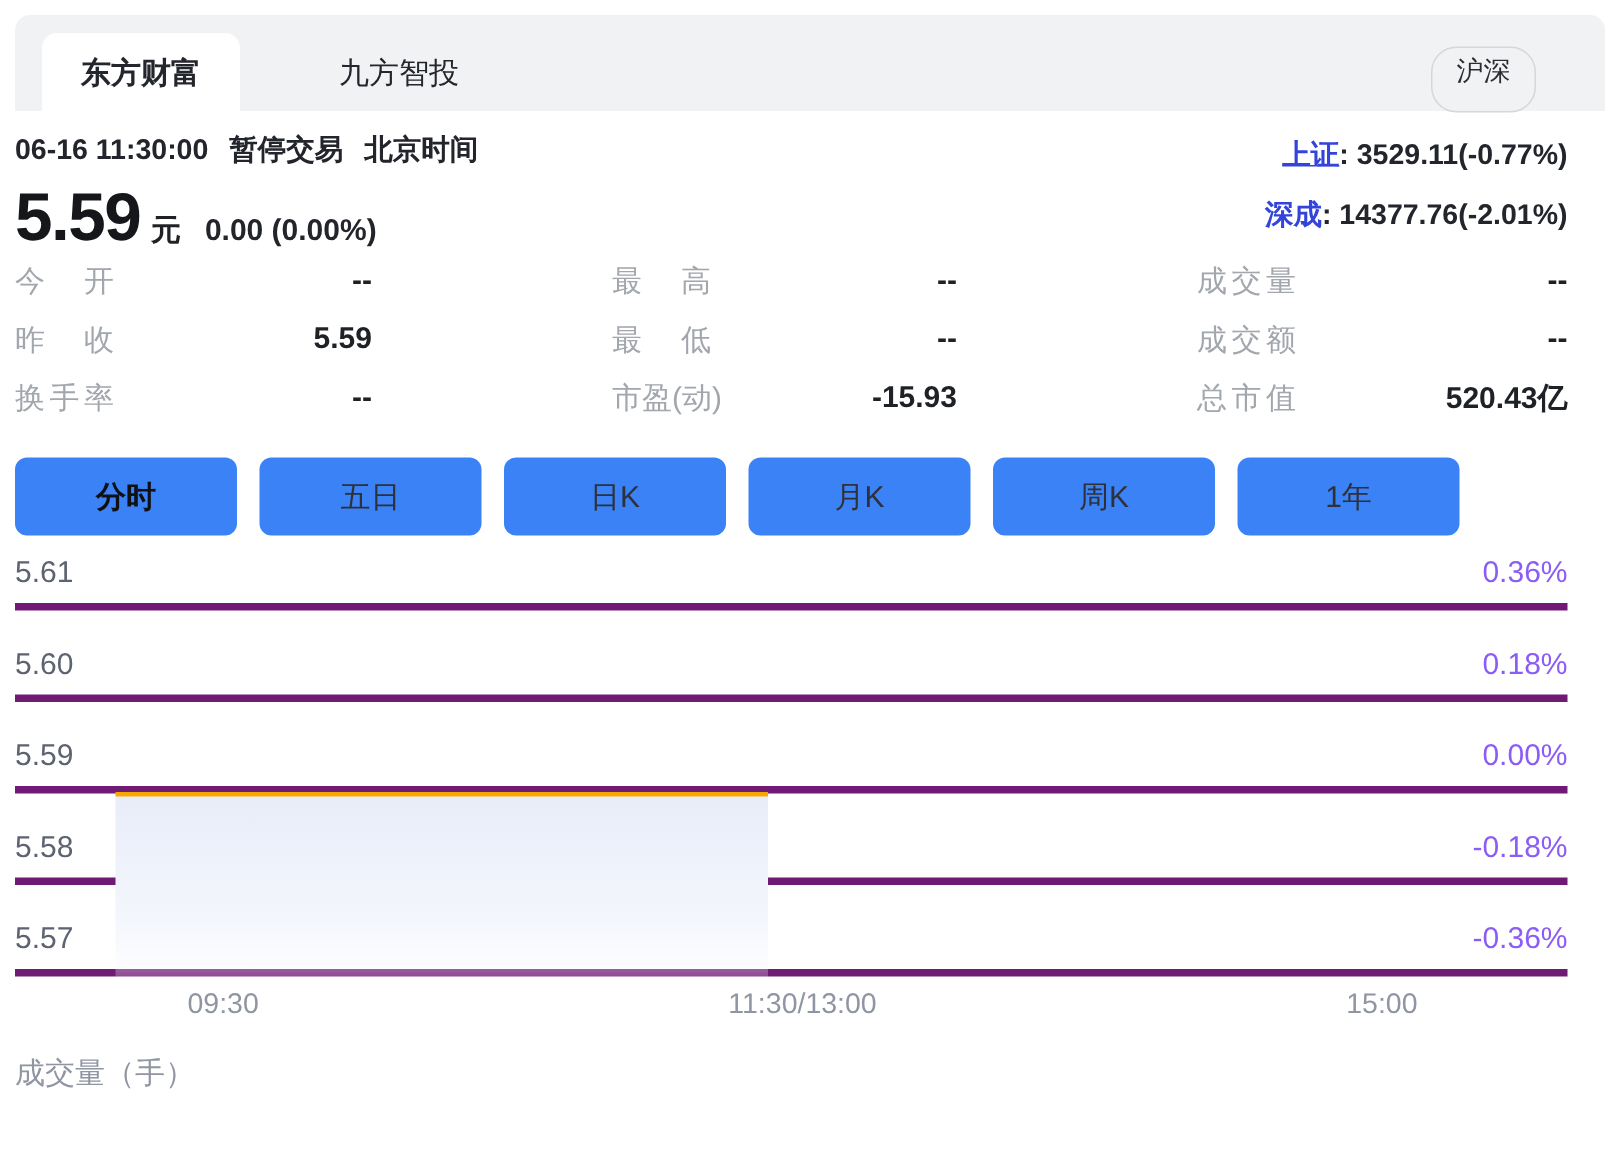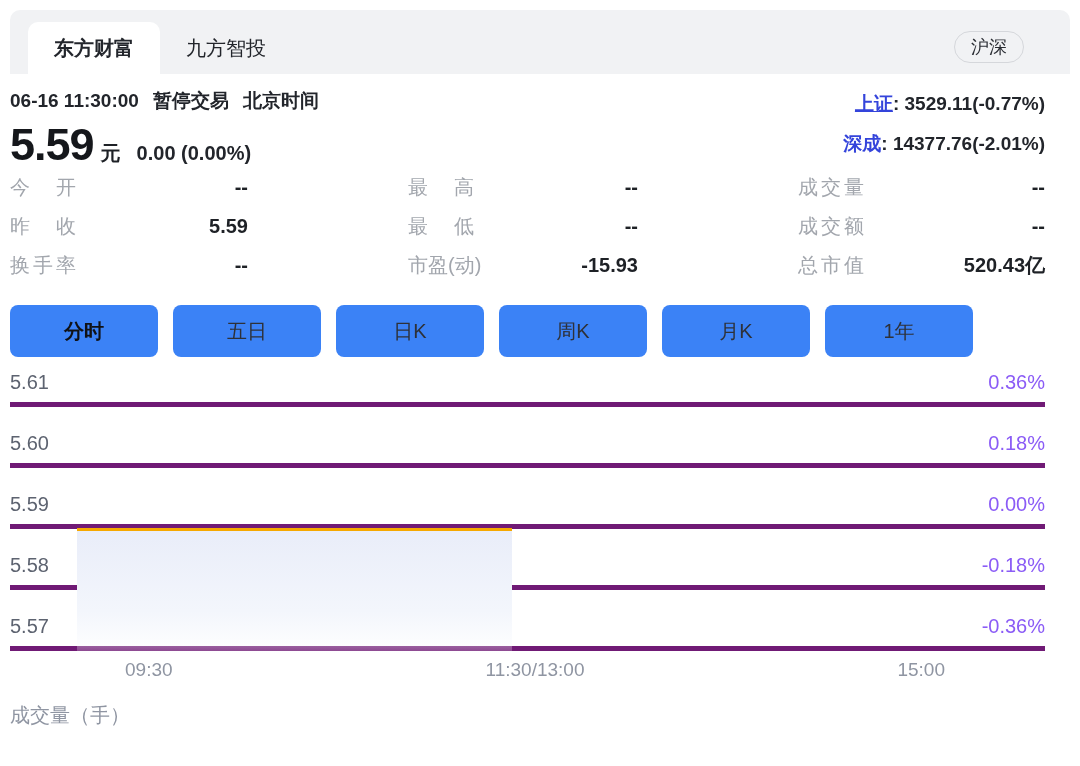--- a/index.html
+++ b/index.html
@@ -1,26 +1,26 @@
 <!DOCTYPE html>
 <html><head>
 <meta charset="utf-8">
 <style>
   * { margin:0; padding:0; box-sizing:border-box; }
   html,body { width:1080px; height:766px; background:#fff; overflow:hidden;
     font-family:"Liberation Sans","DejaVu Sans",sans-serif; color:#1e2126; }
 
   
   .tabbar { margin:10px 10px 0 10px; height:64px; background:#f1f2f4;
-    border-radius:10px 10px 0 0; display:flex; align-items:flex-end; position:relative; }
+    border-radius:10px 10px 0 0; display:flex; align-items:flex-end; position:relative;gap:40px; }
   .tab { height:52px; display:flex; align-items:center; justify-content:center;
     padding:0 26px; font-size:20px; color:#23262c; cursor:pointer; white-space:nowrap; }
   .tab.active { background:#fff; border-radius:10px 10px 0 0; font-weight:700;
     margin-left:18px; min-width:128px; }
-  .badge { position:absolute; right:46px; top:21px; height:32px; line-height:30px;
+  .badge { position:absolute; right:46px; top:21px; height:44px; line-height:30px;
     padding:0 16px; border:1px solid #d5d7db; border-radius:17px; font-size:18px;
     color:#2a2d33; cursor:pointer; }
 
   
   .content { margin:0 35px 0 10px; position:relative; }
 
   .quote-head { position:relative; padding-top:14px; }
   .ts-line-info { font-size:19px; font-weight:700; color:#22252b; line-height:26px; }
   .ts-line-info span { margin-right:14px; }
   .price-row { margin-top:8px; display:flex; align-items:baseline; height:46px; }
@@ -140,22 +140,22 @@
       <div class="stat-cell">
         <span class="stat-label">总市值</span>
         <span class="stat-value">520.43亿</span>
       </div>
     </div>
 
     <div class="periods">
       <button class="period-btn active">分时</button>
       <button class="period-btn">五日</button>
       <button class="period-btn">日K</button>
+      <button class="period-btn">月K</button>
       <button class="period-btn">周K</button>
-      <button class="period-btn">月K</button>
       <button class="period-btn">1年</button>
     </div>
 
     <div class="chart">
       <div class="chart-row first">
         <span class="row-label">5.61</span>
         <span class="row-pct">0.36%</span>
       </div>
       <div class="chart-row">
         <span class="row-label">5.60</span>

